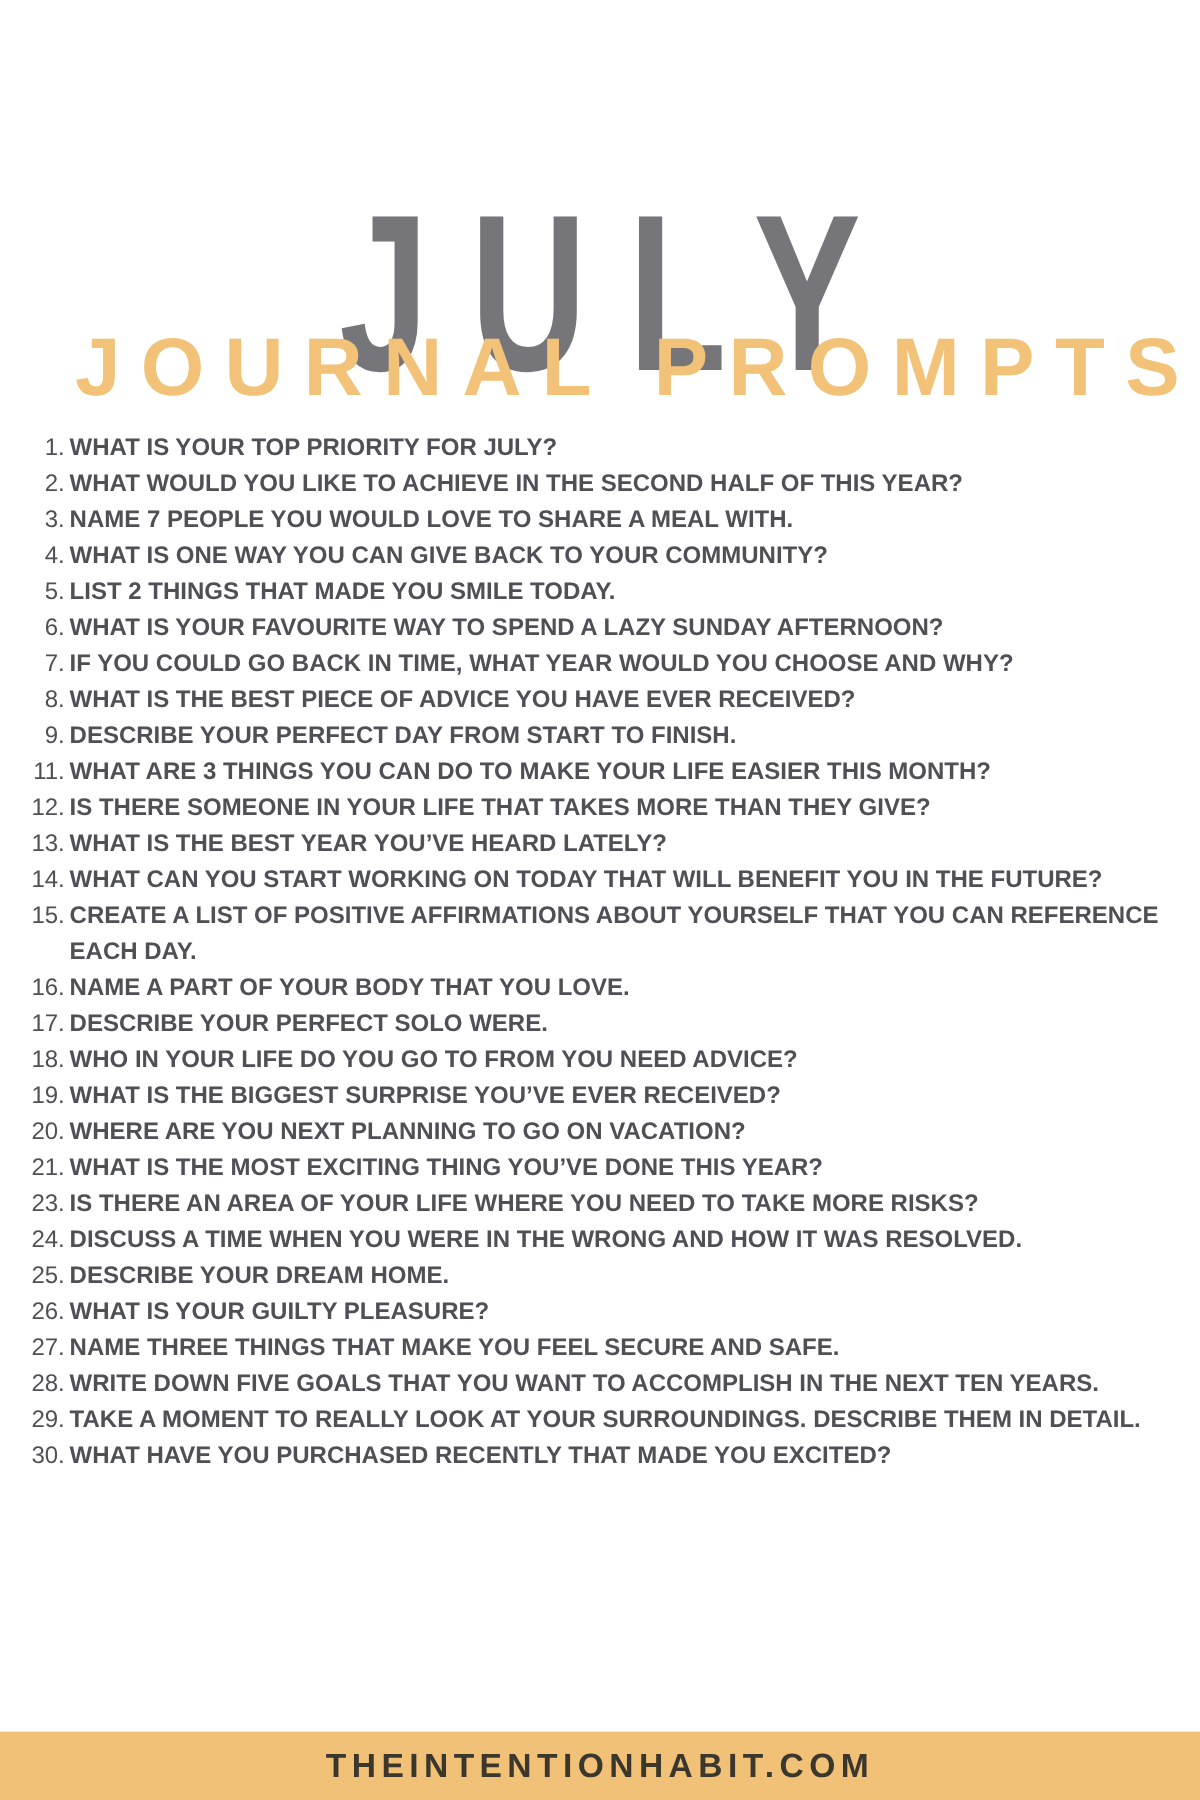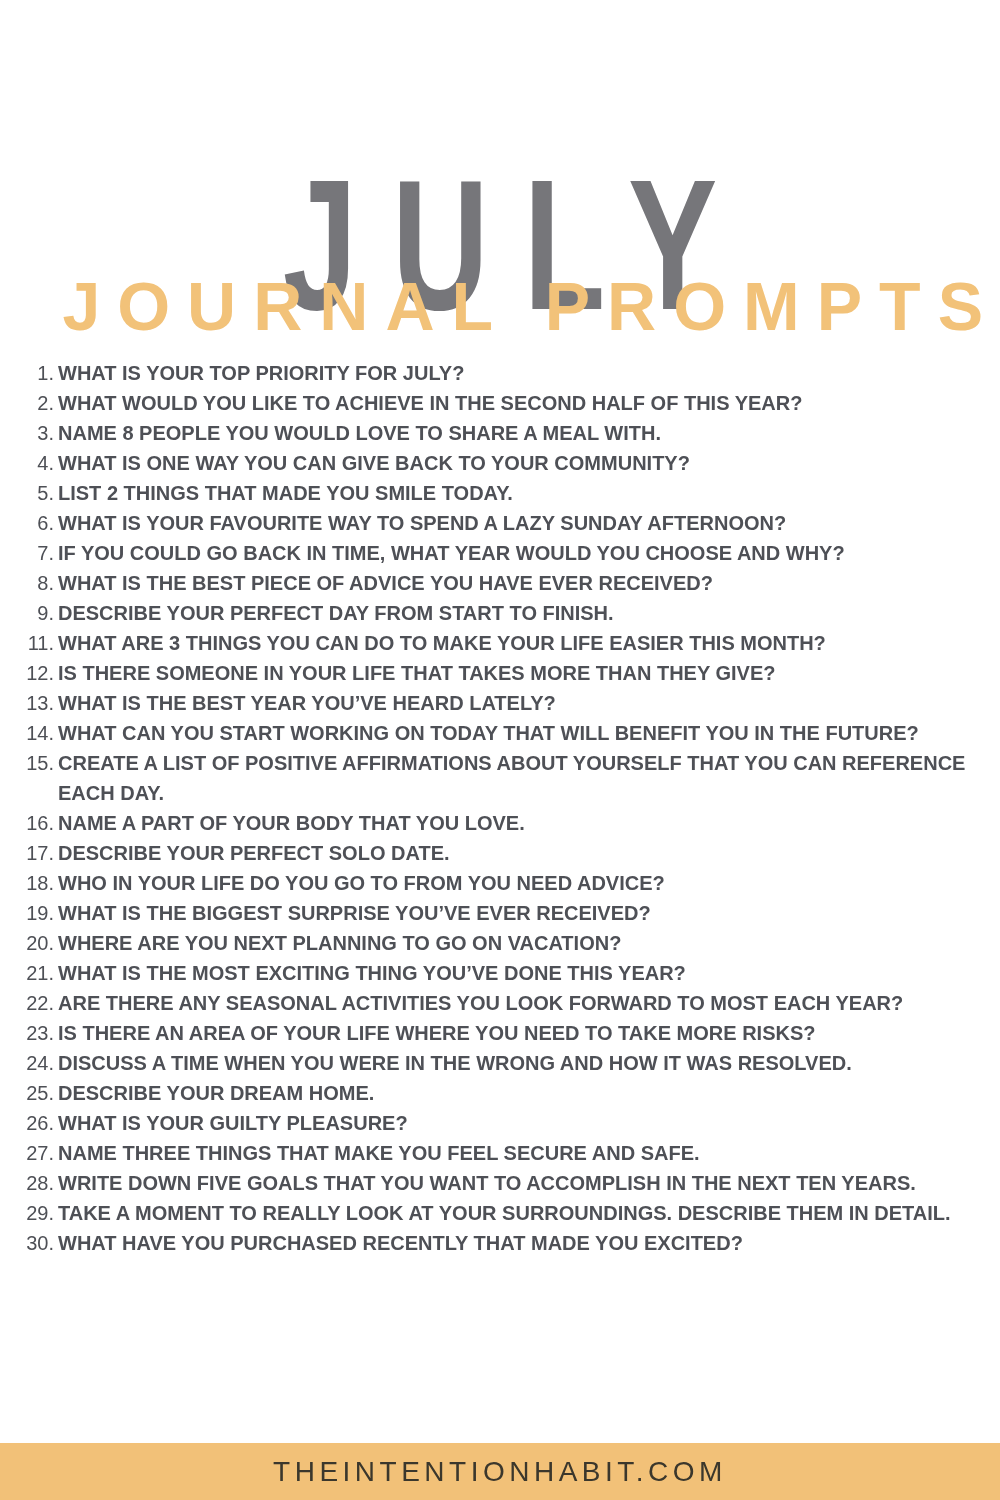--- a/index.html
+++ b/index.html
@@ -64,21 +64,21 @@
   .footer{
     position:absolute;left:0;right:0;bottom:0;
     height:57px;
     background:var(--footer_bg);
   }
   .footer .site{
     display:block;
     text-align:center;
     line-height:57px;
     font-size:28px;
-    font-weight:400;
+    font-weight:700;
     letter-spacing:4.5px;
     color:var(--footer_text);
     border-radius:18px;
   }
 </style>
 </head>
 <body>
 
 <h1 class="title">JULY</h1>
 
@@ -90,21 +90,21 @@
     <span class="txt">WHAT IS YOUR TOP PRIORITY FOR JULY?</span>
   </li>
 
   <li>
     <span class="num">2.</span>
     <span class="txt">WHAT WOULD YOU LIKE TO ACHIEVE IN THE SECOND HALF OF THIS YEAR?</span>
   </li>
 
   <li>
     <span class="num">3.</span>
-    <span class="txt">NAME 8 PEOPLE YOU WOULD LOVE TO SHARE A MEAL WITH.</span>
+    <span class="txt">NAME 7 PEOPLE YOU WOULD LOVE TO SHARE A MEAL WITH.</span>
   </li>
 
   <li>
     <span class="num">4.</span>
     <span class="txt">WHAT IS ONE WAY YOU CAN GIVE BACK TO YOUR COMMUNITY?</span>
   </li>
 
   <li>
     <span class="num">5.</span>
     <span class="txt">LIST 2 THINGS THAT MADE YOU SMILE TODAY.</span>
@@ -156,21 +156,21 @@
     <span class="txt">CREATE A LIST OF POSITIVE AFFIRMATIONS ABOUT YOURSELF THAT YOU CAN REFERENCE EACH DAY.</span>
   </li>
 
   <li>
     <span class="num">16.</span>
     <span class="txt">NAME A PART OF YOUR BODY THAT YOU LOVE.</span>
   </li>
 
   <li>
     <span class="num">17.</span>
-    <span class="txt">DESCRIBE YOUR PERFECT SOLO DATE.</span>
+    <span class="txt">DESCRIBE YOUR PERFECT SOLO WERE.</span>
   </li>
 
   <li>
     <span class="num">18.</span>
     <span class="txt">WHO IN YOUR LIFE DO YOU GO TO FROM YOU NEED ADVICE?</span>
   </li>
 
   <li>
     <span class="num">19.</span>
     <span class="txt">WHAT IS THE BIGGEST SURPRISE YOU’VE EVER RECEIVED?</span>
@@ -179,24 +179,20 @@
   <li>
     <span class="num">20.</span>
     <span class="txt">WHERE ARE YOU NEXT PLANNING TO GO ON VACATION?</span>
   </li>
 
   <li>
     <span class="num">21.</span>
     <span class="txt">WHAT IS THE MOST EXCITING THING YOU’VE DONE THIS YEAR?</span>
   </li>
 
-  <li>
-    <span class="num">22.</span>
-    <span class="txt">ARE THERE ANY SEASONAL ACTIVITIES YOU LOOK FORWARD TO MOST EACH YEAR?</span>
-  </li>
 
   <li>
     <span class="num">23.</span>
     <span class="txt">IS THERE AN AREA OF YOUR LIFE WHERE YOU NEED TO TAKE MORE RISKS?</span>
   </li>
 
   <li>
     <span class="num">24.</span>
     <span class="txt">DISCUSS A TIME WHEN YOU WERE IN THE WRONG AND HOW IT WAS RESOLVED.</span>
   </li>

